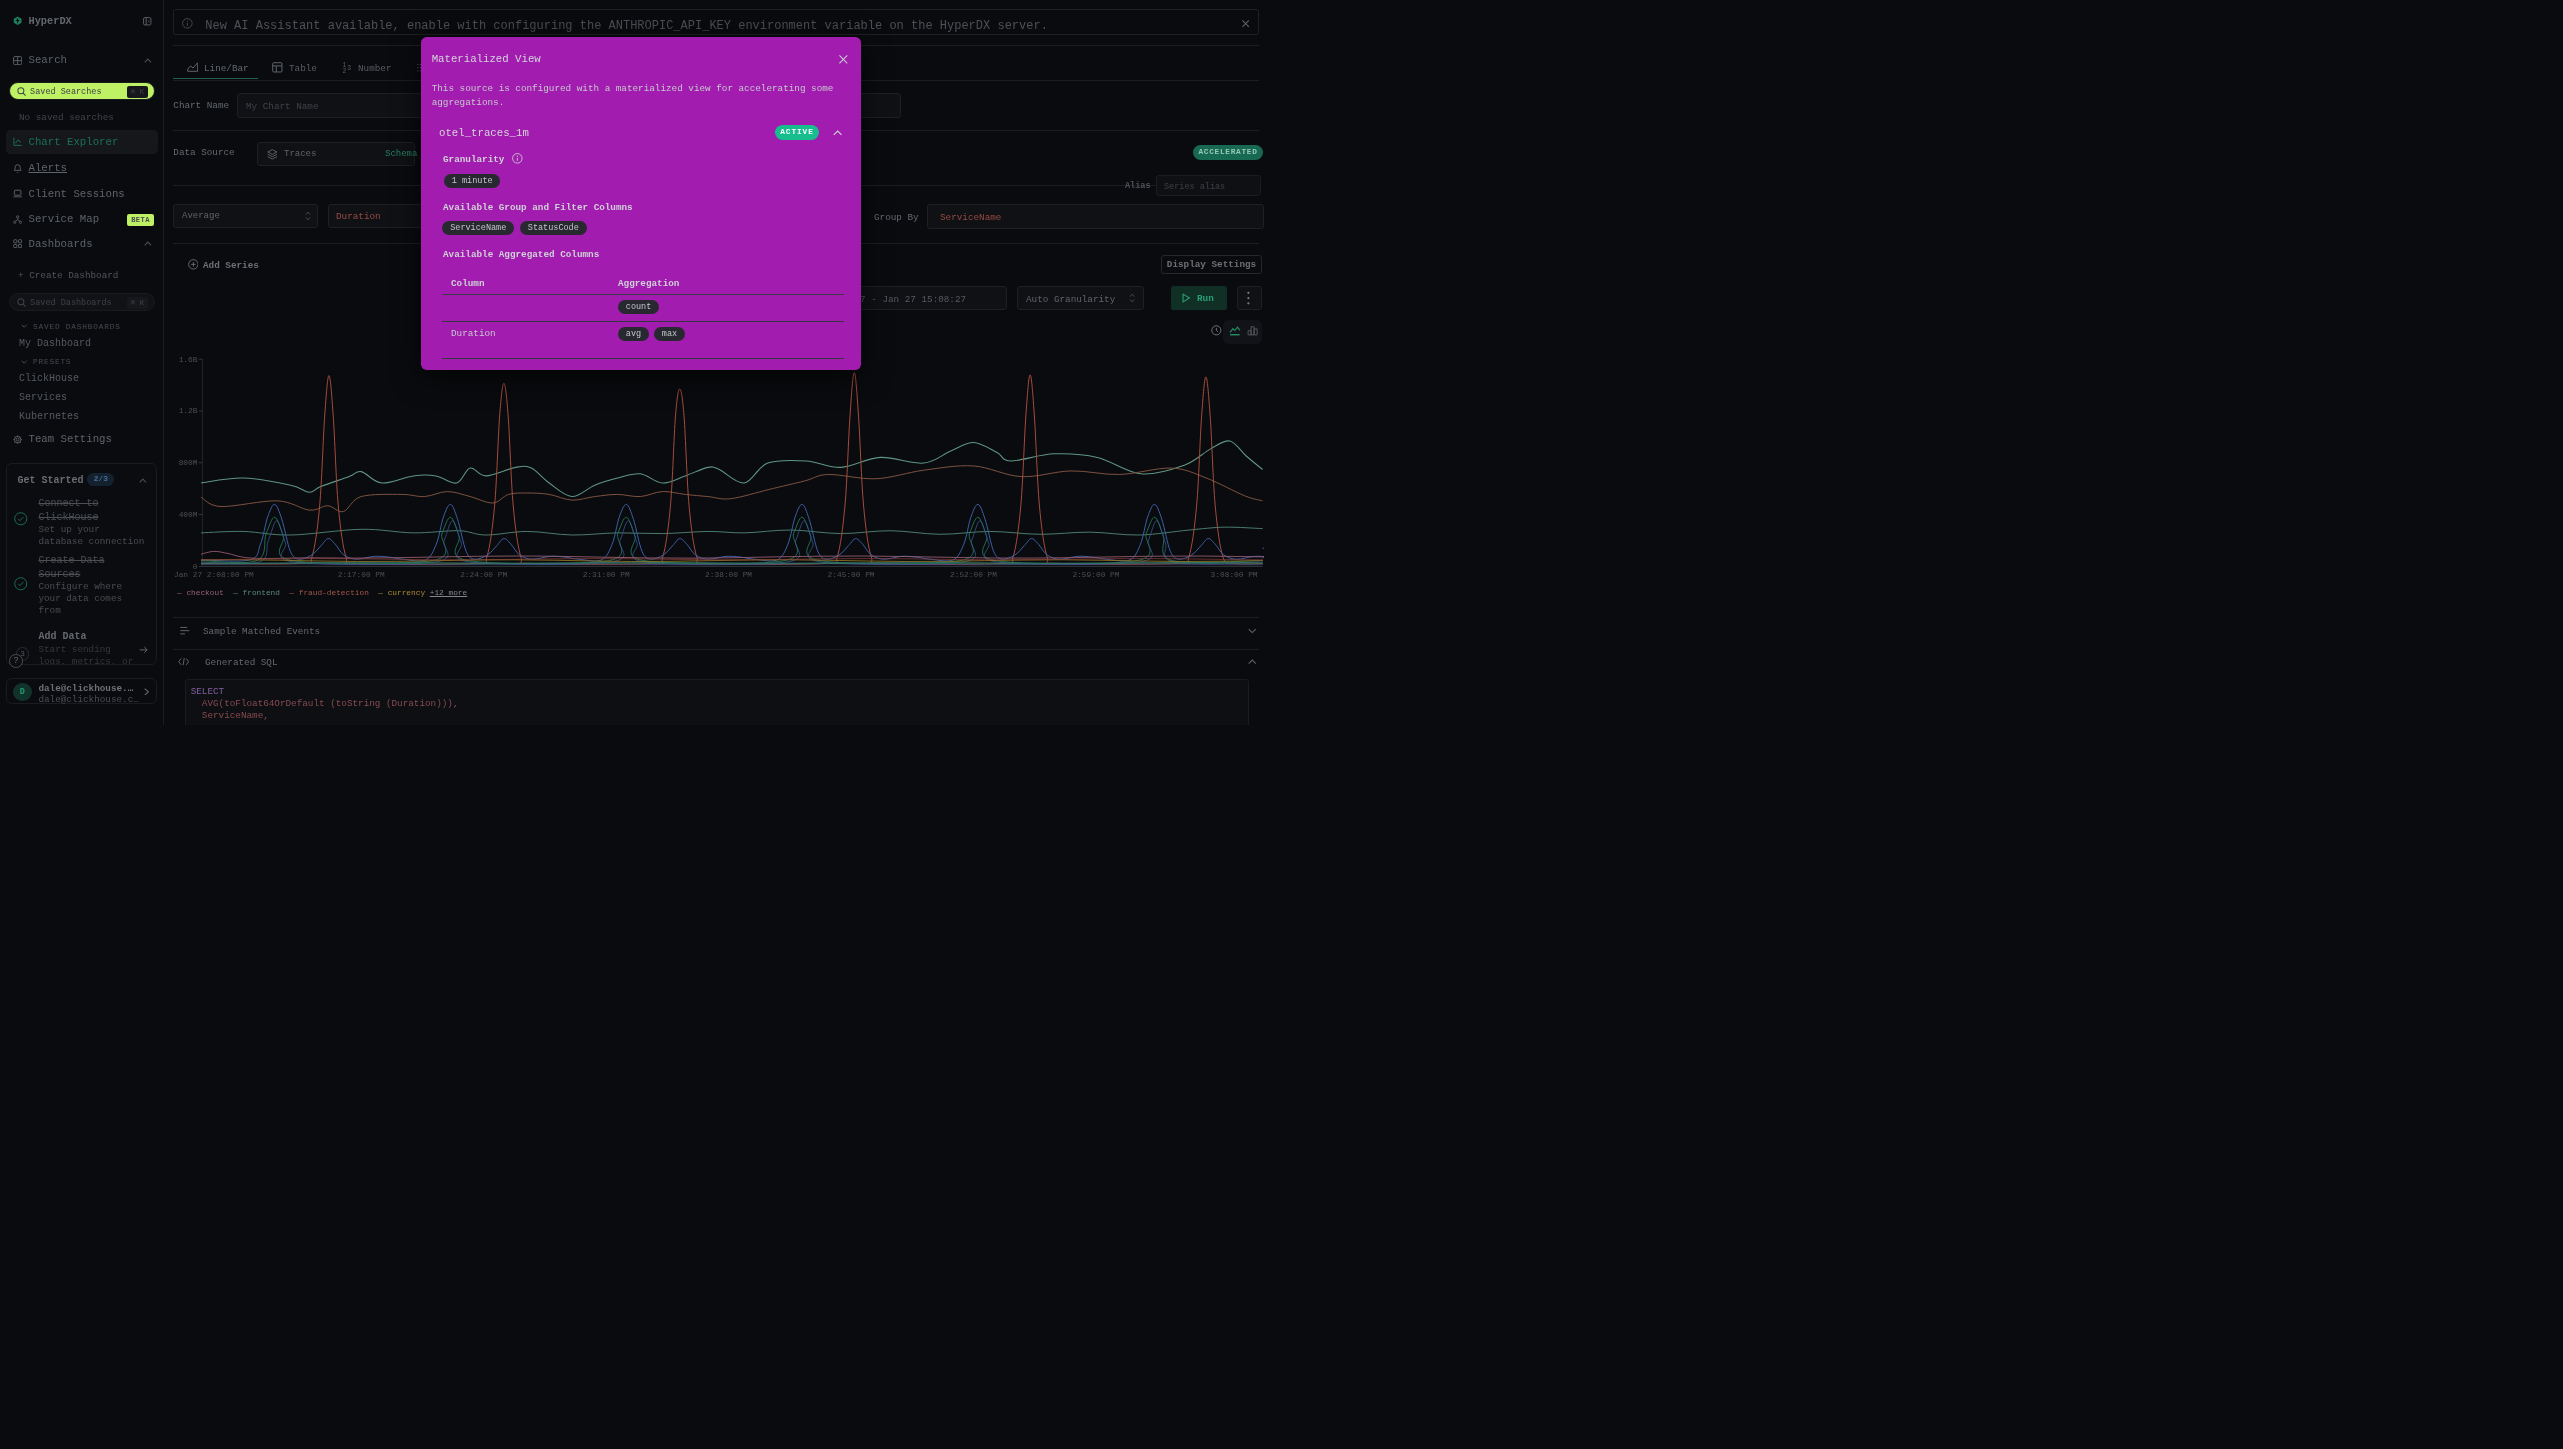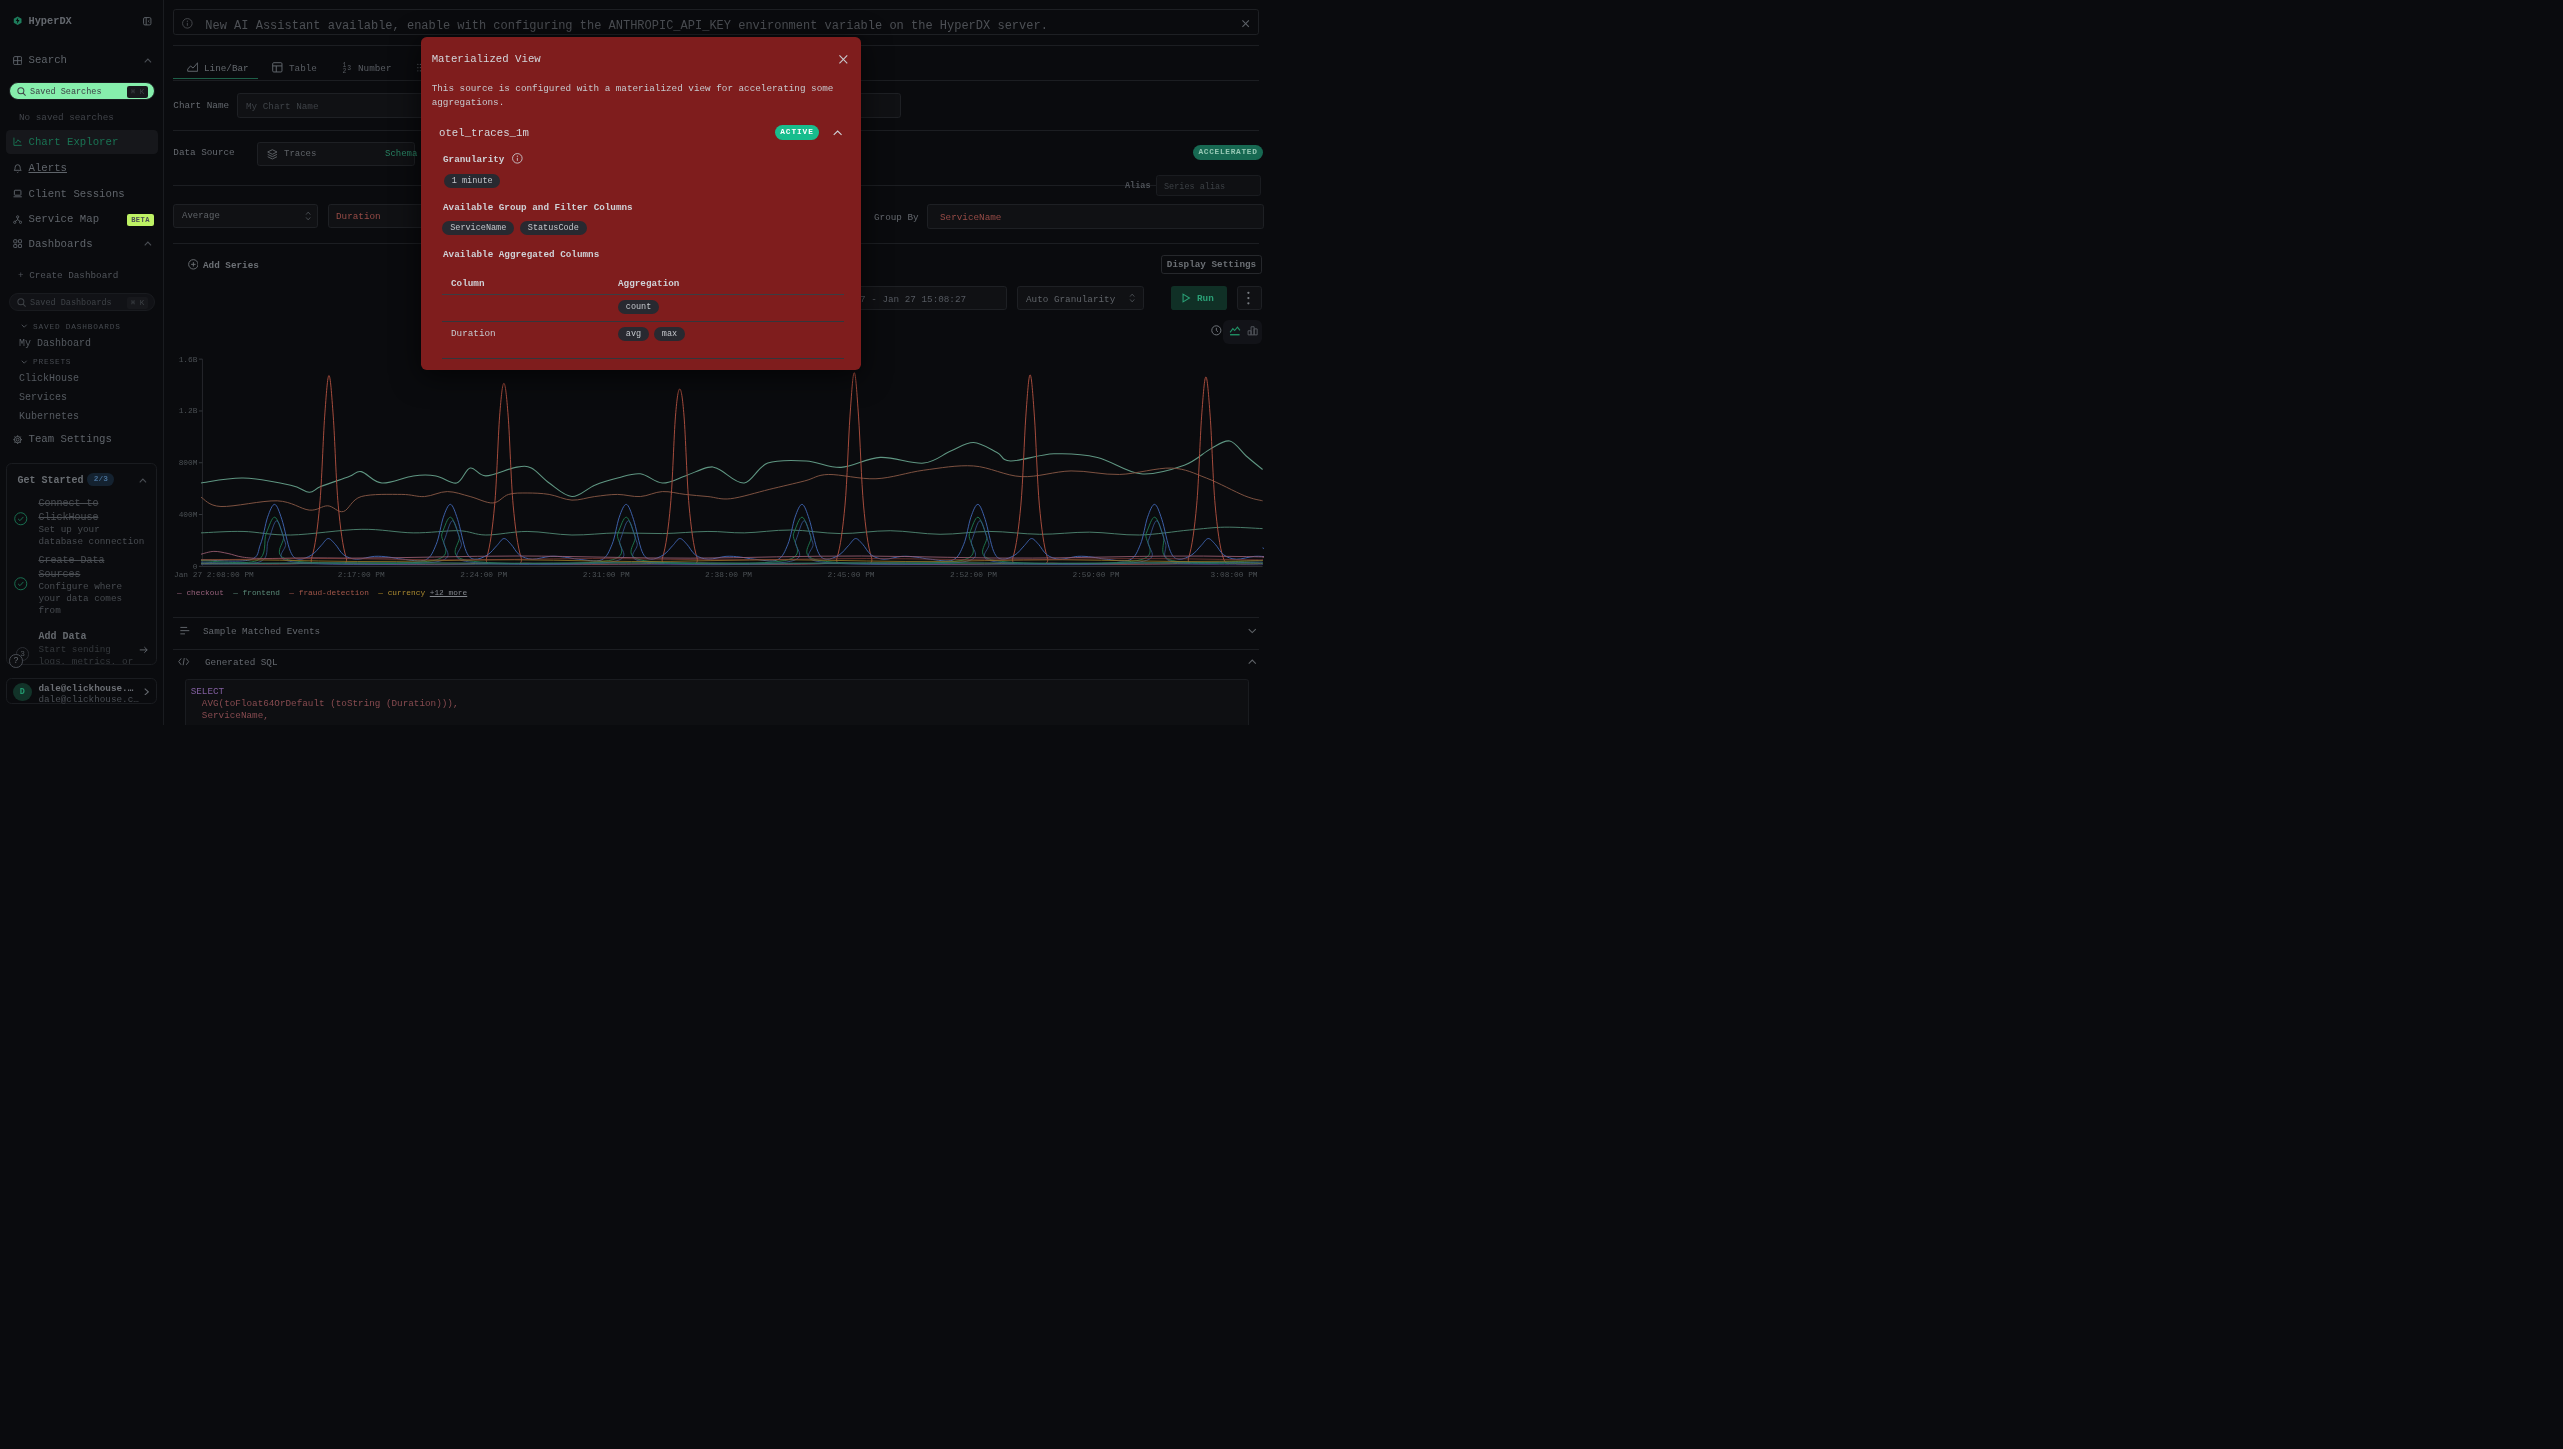--- a/index.html
+++ b/index.html
@@ -32,21 +32,21 @@
   <svg class="abs" style="left:13px;top:56px;" width="9.3" height="9.3" viewBox="0 0 15 15" fill="none" stroke="#5f646a" stroke-width="1.5">
     <rect x="1" y="1" width="13" height="13" rx="2"></rect>
         <line x1="1" y1="7.5" x2="14" y2="7.5"></line>
         <line x1="7.5" y1="1" x2="7.5" y2="14"></line>
   </svg>
   <div class="abs" style="left:28.5px;top:55px;font-size:10.7px;color:#5f646a;line-height:10.7px;">Search</div>
   <svg class="abs" style="left:144px;top:58px;" width="7.8" height="5" viewBox="0 0 11 7" fill="none" stroke="#4a4e54" stroke-width="1.5">
         <path d="M1 6 L5.5 1.5 L10 6"></path>
       </svg>
 
-  <div class="abs" style="left:8.5px;top:82px;width:146px;height:18px;background:#86efac;border:0.7px solid #191b1f;border-radius:9.3px;">
+  <div class="abs" style="left:8.5px;top:82px;width:146px;height:18px;background:#bef264;border:0.7px solid #191b1f;border-radius:9.3px;">
     <svg class="abs" style="left:7.8px;top:4.3px;" width="9.3" height="9.3" viewBox="0 0 13 13" fill="none" stroke="#3e4247" stroke-width="1.4">
           <circle cx="5.4" cy="5.4" r="4.2"></circle>
           <line x1="8.6" y1="8.6" x2="12" y2="12"></line>
         </svg>
     <div class="abs" style="left:20.6px;top:4.3px;font-size:8.5px;color:#3e4247;">Saved Searches</div>
     <div class="abs" style="right:5.7px;top:2.8px;height:12px;padding:0 3.6px;background:#17181c;border-radius:2.1px;font-size:7.5px;color:#3e4247;line-height:12px;">⌘ K</div>
   </div>
   <div class="abs" style="left:19px;top:112px;font-size:9.3px;color:#41444a;">No saved searches</div>
 
   <div class="abs" style="left:5.7px;top:130px;width:152px;height:23.5px;background:#16171b;border-radius:4.3px;"></div>
@@ -356,21 +356,21 @@
         <path d="M1 6.5 L6 1.5 L11 6.5"></path>
       </svg>
 
   <div class="abs" style="left:21.4px;top:679px;width:1064px;height:57px;background:#0e0f12;border:0.7px solid #1a1c20;border-radius:2.8px;padding:6.4px 4.3px;font-size:9.3px;line-height:11.7px;color:#6e7278;">
     <div><span style="color:#825fa0;">SELECT</span></div>
     <div><span style="color:#874b50;">&nbsp;&nbsp;AVG(toFloat64OrDefault (toString (Duration))),</span></div>
     <div><span style="color:#874b50;">&nbsp;&nbsp;ServiceName,</span></div>
   </div>
 </div>
 
-<div class="abs" id="modal" style="left:421px;top:37px;width:440px;height:333px;background:#7f1d1d;border-radius:5.7px;box-shadow:0 5.7px 28.5px rgba(0,0,0,0.65);z-index:10;">
+<div class="abs" id="modal" style="left:421px;top:37px;width:440px;height:333px;background:#a21caf;border-radius:5.7px;box-shadow:0 5.7px 28.5px rgba(0,0,0,0.65);z-index:10;">
   <div class="abs" style="left:10.7px;top:15.7px;font-size:10.7px;color:#d3d6db;">Materialized View</div>
   <svg class="abs" style="left:417px;top:17px;" width="10.7" height="10.7" viewBox="0 0 15 15" stroke="#c9ccd1" stroke-width="1.5">
         <line x1="2" y1="2" x2="13" y2="13"></line>
         <line x1="13" y1="2" x2="2" y2="13"></line>
       </svg>
   <div class="abs" style="left:10.7px;top:45px;width:409px;font-size:9.3px;color:#c6c9ce;line-height:14.2px;">This source is configured with a materialized view for accelerating some aggregations.</div>
 
   <div class="abs" style="left:18px;top:90px;font-size:10.7px;color:#d3d6db;">otel_traces_1m</div>
   <div class="abs" style="left:354px;top:88px;width:44px;height:15px;background:#18bd8d;border-radius:7.8px;font-size:7.8px;font-weight:bold;color:#fff;letter-spacing:0.9px;text-align:center;line-height:15px;">ACTIVE</div>
   <svg class="abs" style="left:412px;top:93px;" width="9.3" height="5.7" viewBox="0 0 13 8" fill="none" stroke="#d0d3d8" stroke-width="1.5">

